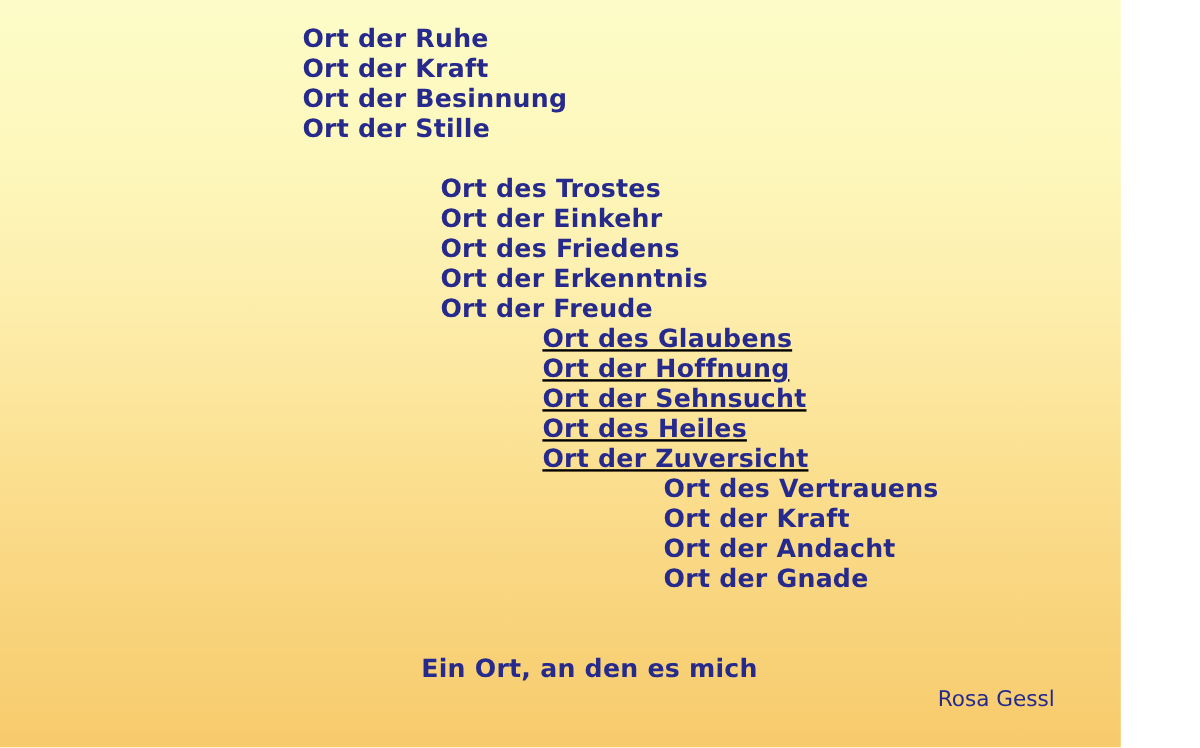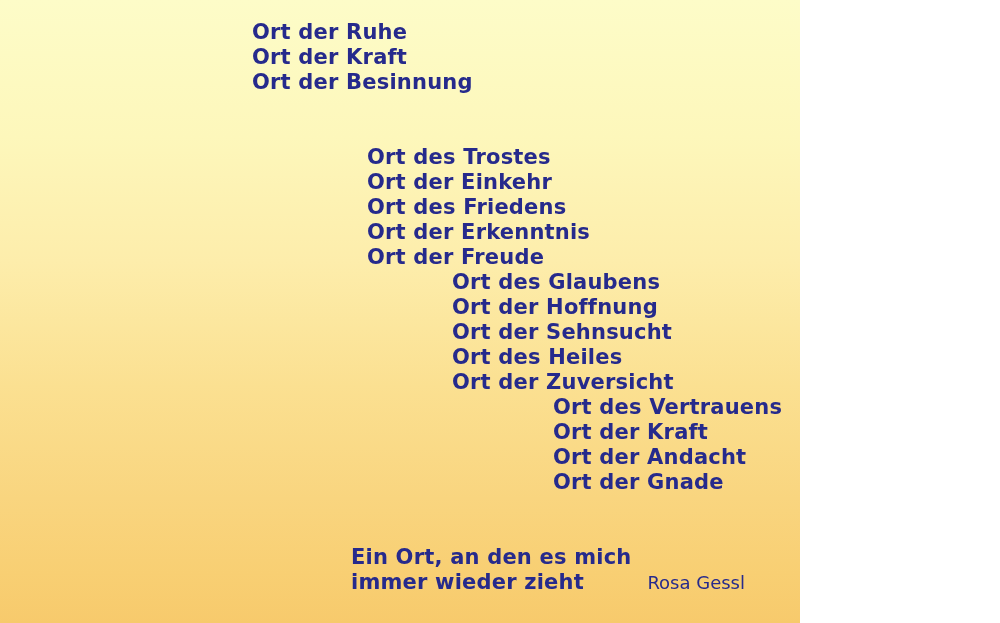--- a/index.html
+++ b/index.html
@@ -7,21 +7,21 @@
     padding: 0;
   }
   body {
     width: 1000px;
     height: 623px;
     overflow: hidden;
     font-family: "DejaVu Sans", sans-serif;
   }
   .poem-page {
     position: relative;
-    width: 800px;
+    width: 934px;
     height: 623px;
     box-sizing: border-box;
     background: linear-gradient(to bottom,
         #fdfcc8 0%,
         #fdf7bb 22%,
         #fdedab 42%,
         #fbe091 62%,
         #f9d57f 80%,
         #f8cf73 92%,
         #f7ca6c 100%);
@@ -64,45 +64,45 @@
 </style>
 </head>
 <body>
 
 <div class="poem-page">
 
   <div class="poem-block" style="top:20px;">
     <div class="poem-line indent-0">Ort der Ruhe</div>
     <div class="poem-line indent-0">Ort der Kraft</div>
     <div class="poem-line indent-0">Ort der Besinnung</div>
+    <div class="poem-line indent-0">Ort der Stille</div>
   </div>
 
   <div class="poem-block" style="top:145px;margin-left:16px;">
     <div class="poem-line indent-1">Ort des Trostes</div>
     <div class="poem-line indent-1">Ort der Einkehr</div>
     <div class="poem-line indent-1">Ort des Friedens</div>
     <div class="poem-line indent-1">Ort der Erkenntnis</div>
     <div class="poem-line indent-1">Ort der Freude</div>
   </div>
 
-  <div class="poem-block" style="top:270px;">
+  <div class="poem-block" style="top:270px;text-decoration:underline;">
     <div class="poem-line indent-2">Ort des Glaubens</div>
     <div class="poem-line indent-2">Ort der Hoffnung</div>
     <div class="poem-line indent-2">Ort der Sehnsucht</div>
     <div class="poem-line indent-2">Ort des Heiles</div>
     <div class="poem-line indent-2">Ort der Zuversicht</div>
   </div>
 
   <div class="poem-block" style="top:395px;">
     <div class="poem-line indent-3">Ort des Vertrauens</div>
     <div class="poem-line indent-3">Ort der Kraft</div>
     <div class="poem-line indent-3">Ort der Andacht</div>
     <div class="poem-line indent-3">Ort der Gnade</div>
   </div>
 
   <div class="closing">
     <div class="poem-line indent-1">Ein Ort, an den es mich</div>
-    <div class="poem-line indent-1">immer wieder zieht</div>
   </div>
 
   <div class="author">Rosa Gessl</div>
 
 </div>
 
 </body></html>

